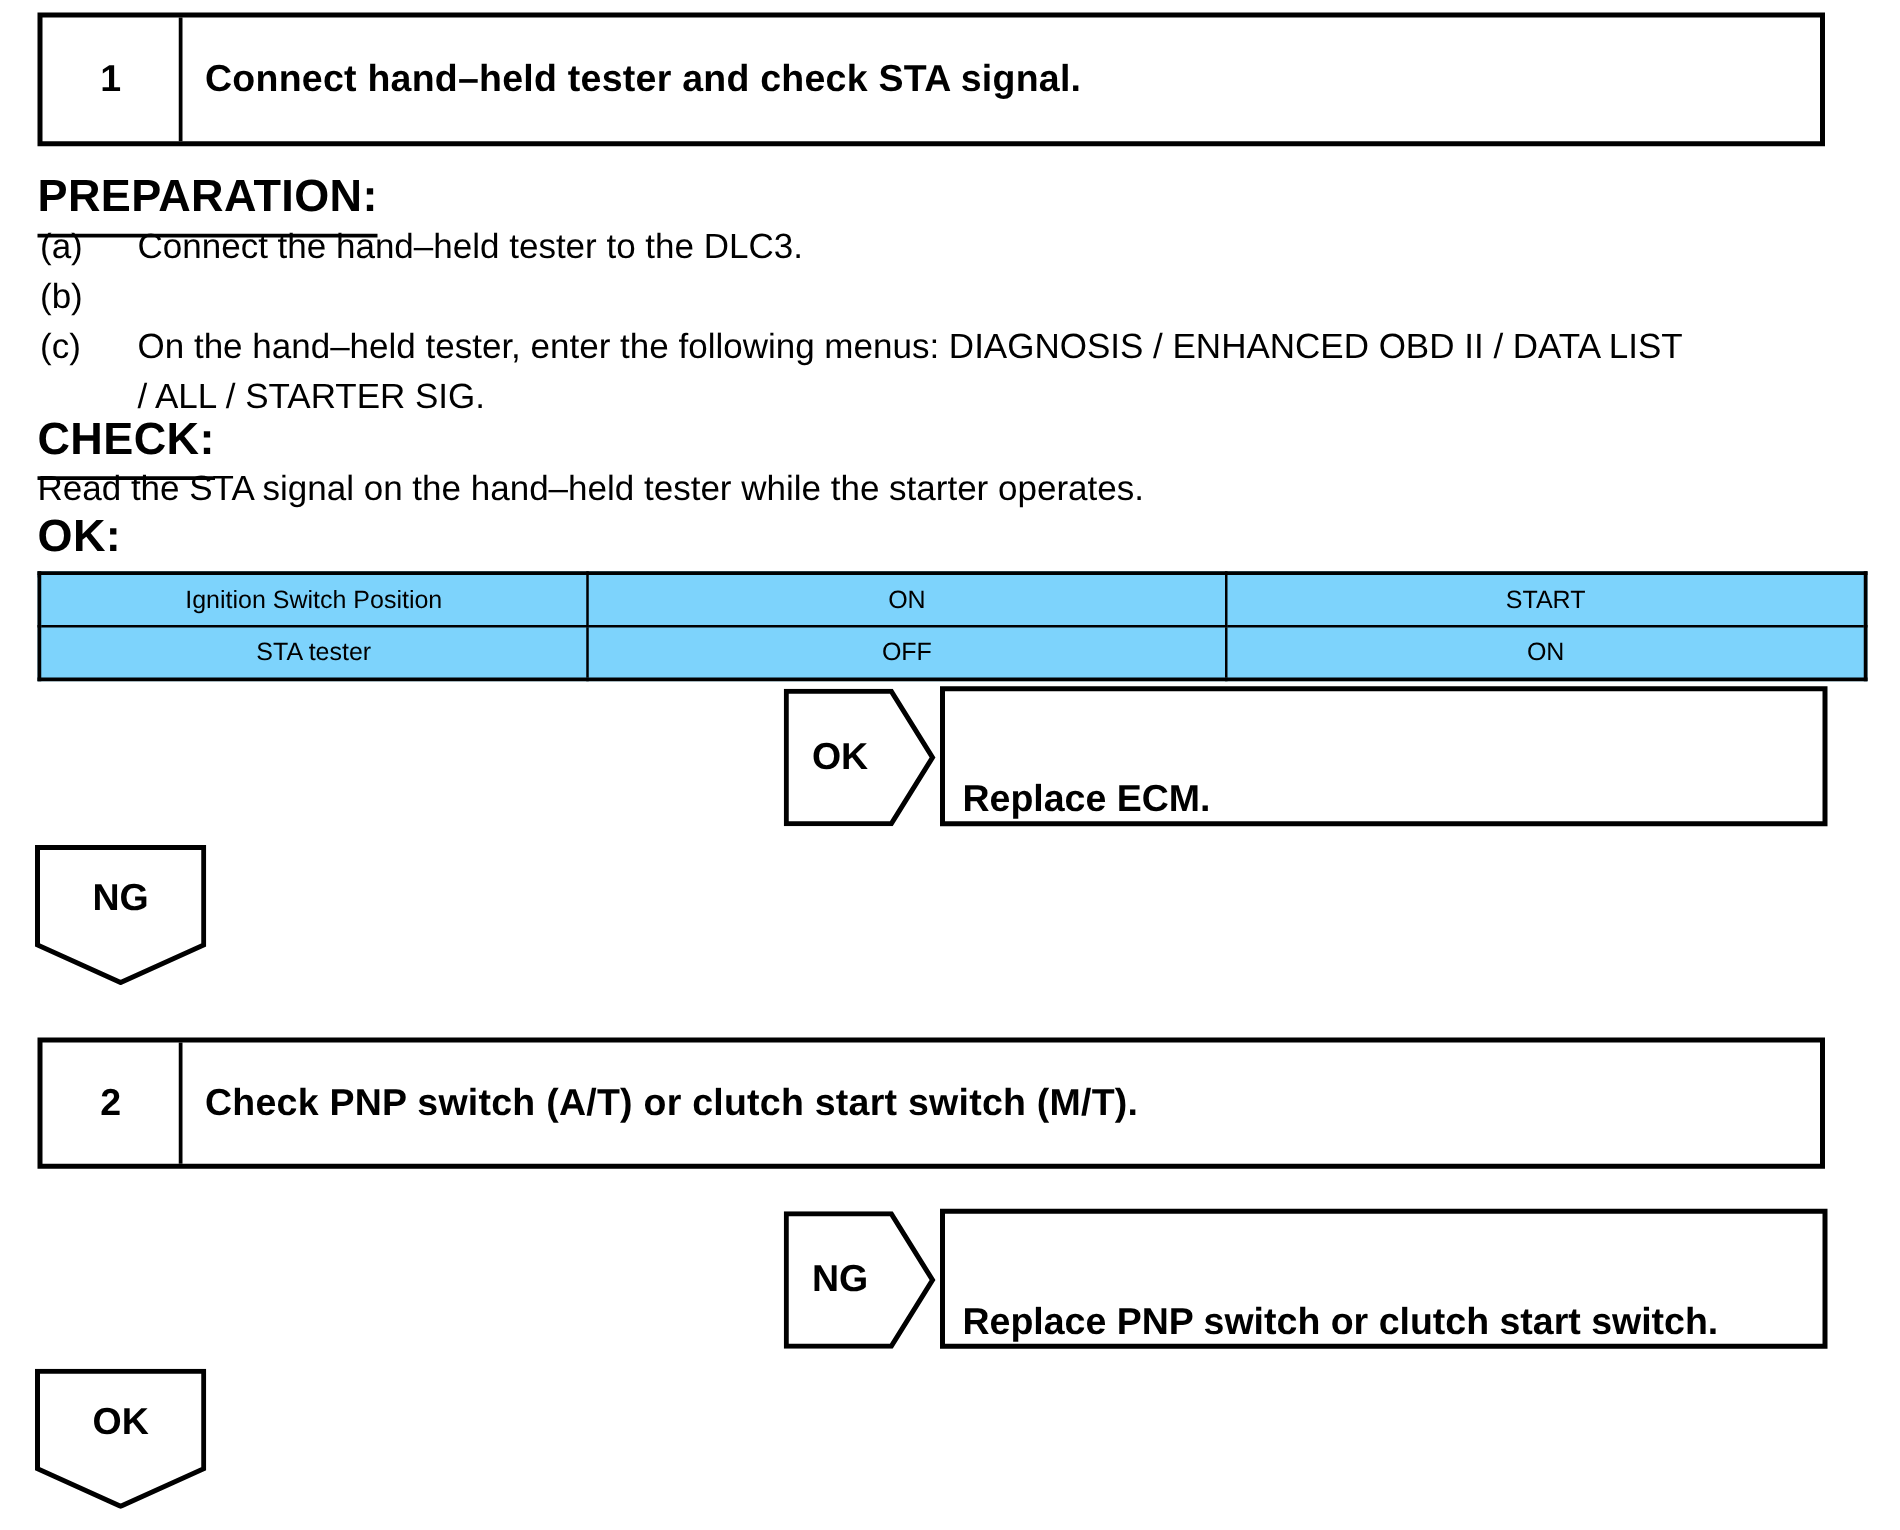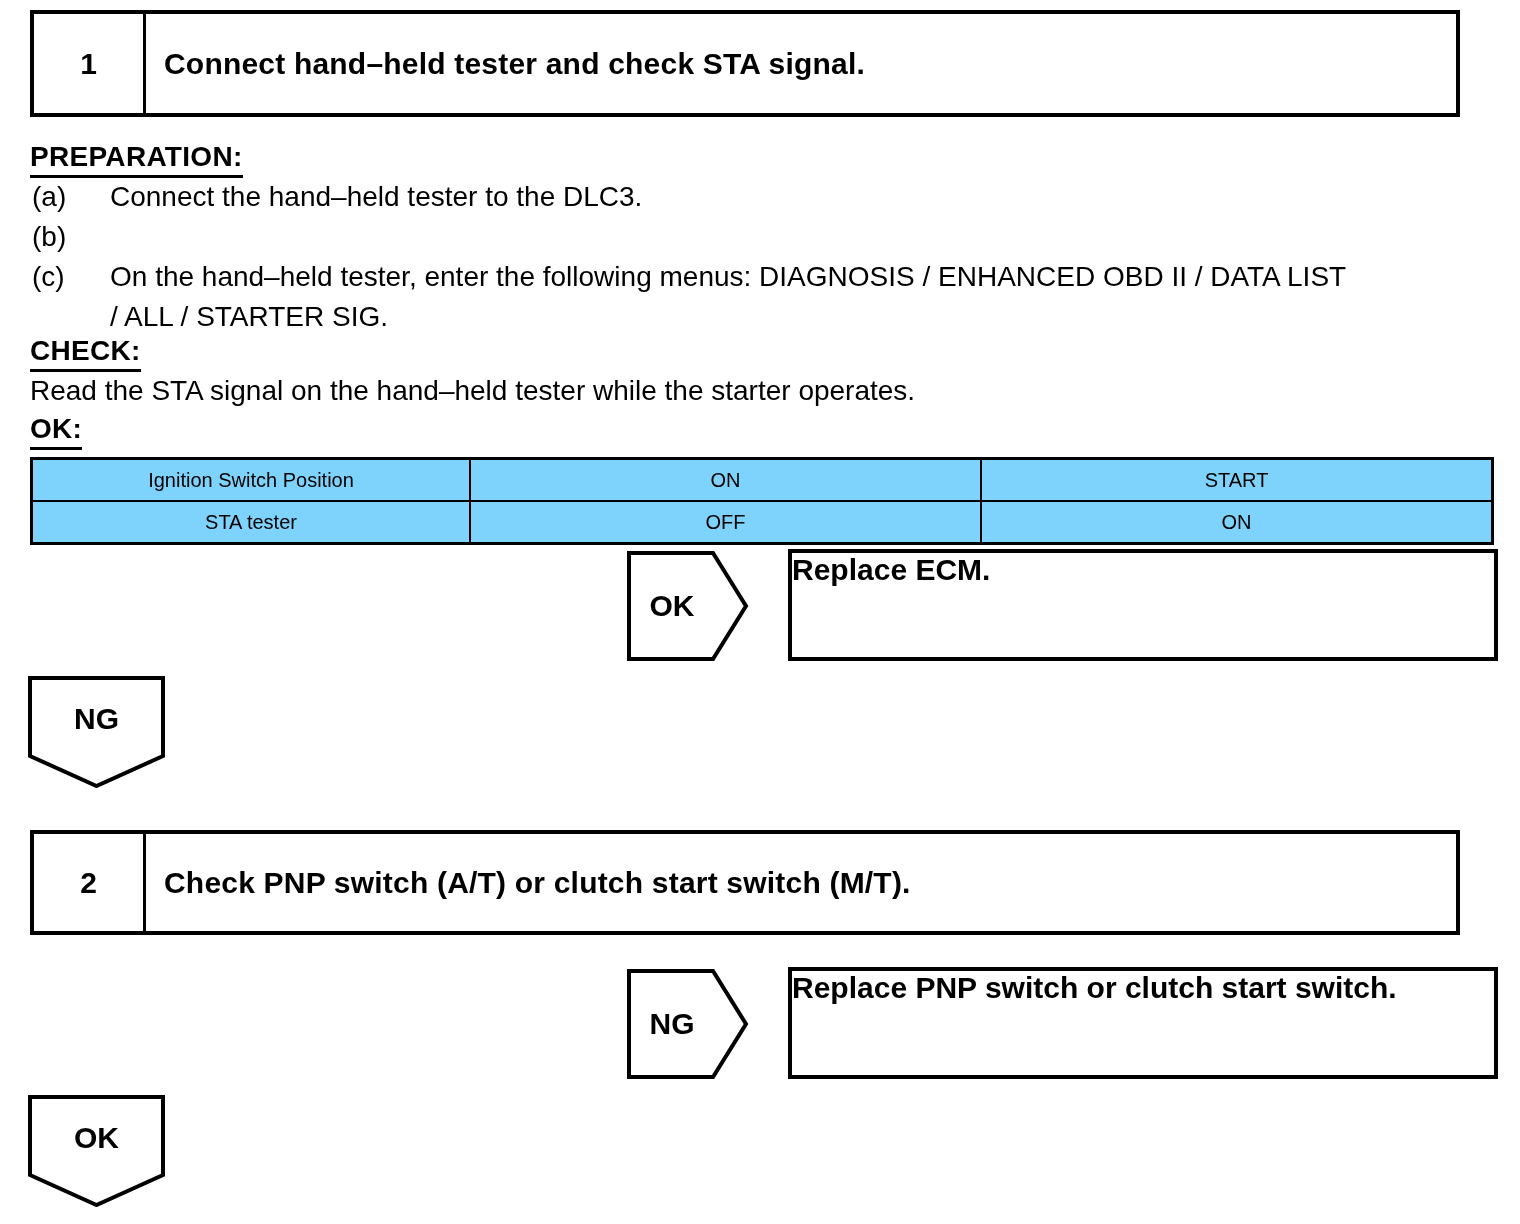--- a/index.html
+++ b/index.html
@@ -40,25 +40,25 @@
     padding-left: 18px;
     font-size: 30px;
     font-weight: bold;
     letter-spacing: 0.2px;
   }
 
   
   .heading {
     position: absolute;
     left: 30px;
-    font-size: 28px;
+    font-size: 36px;
     font-weight: bold;
     line-height: 28px;
     border-bottom: 3px solid #000;
-    padding-bottom: 4px;
+    padding-bottom: 16px;
     letter-spacing: 0.3px;
   }
 
   
   .prep-list {
     position: absolute;
     left: 32px;
     top: 177px;
     width: 1432px;
     font-size: 28px;
@@ -113,28 +113,28 @@
     display: flex;
     align-items: center;
     justify-content: center;
     font-size: 30px;
     font-weight: bold;
   }
 
   
   .action-box {
     position: absolute;
-    left: 788px;
+    left: 752px;
     width: 710px;
     height: 112px;
     border: 4px solid #000;
     box-sizing: border-box;
     display: flex;
-    align-items: flex-start;
-    padding-left: 0;
+    align-items: flex-end;
+    padding-left: 14px;
     font-size: 30px;
     font-weight: bold;
     background: #fff;
   }
 
   
   .connector {
     position: absolute;
     left: 28px;
     width: 137px;

